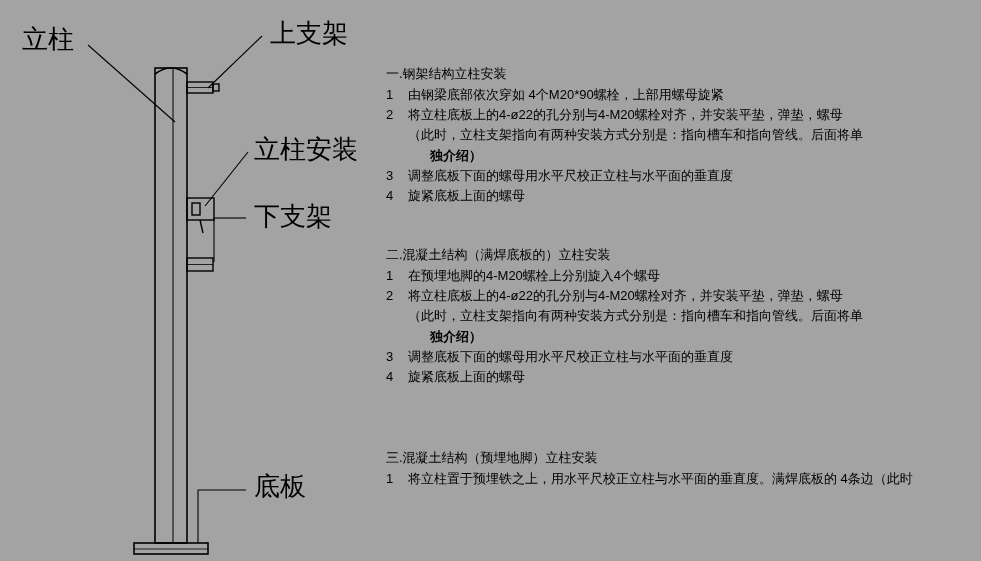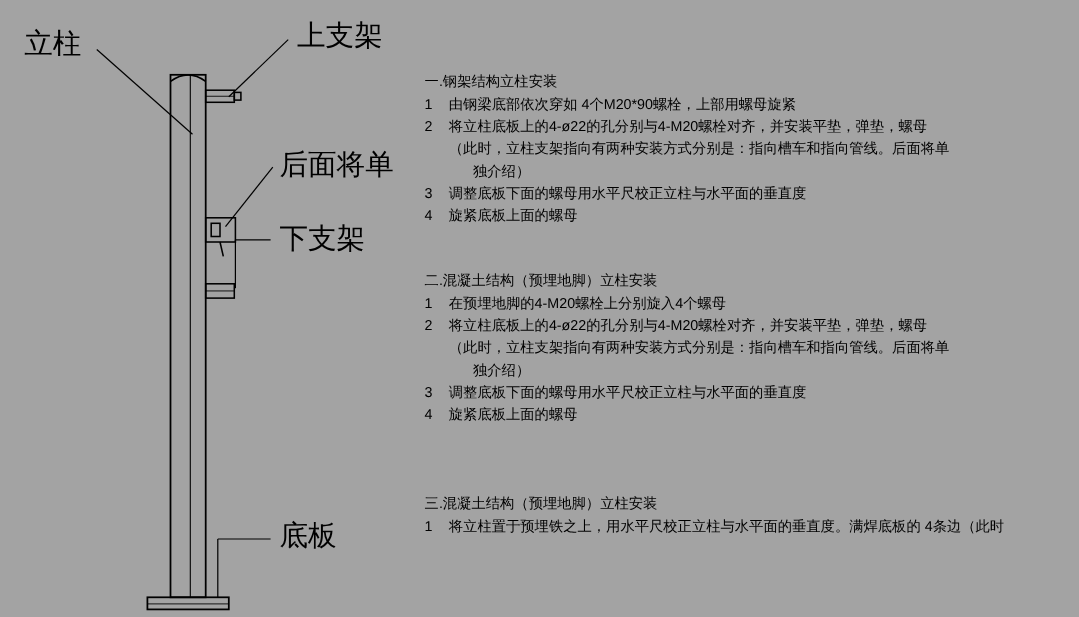--- a/index.html
+++ b/index.html
@@ -52,20 +52,21 @@
     padding-left: 22px;
     margin-bottom: 0px;
   }
   .note-num {
     position: absolute;
     left: 0;
     top: 0;
   }
   .note-cont {
     padding-left: 22px;
+    font-weight: bold;
   }
   .spacer-block {
     height: 22px;
   }
 </style>
 </head>
 <body>
 
 <div id="page">
 
@@ -110,22 +111,22 @@
 
       <line x1="246" y1="218" x2="214" y2="218"></line>
       <line x1="214" y1="218" x2="214" y2="262"></line>
 
       <line x1="246" y1="490" x2="198" y2="490"></line>
       <line x1="198" y1="490" x2="198" y2="543"></line>
     </g>
   </svg>
 
   <div class="label" style="left:22px; top:26px;">立柱</div>
-  <div class="label" style="left:270px; top:20px;font-family:Liberation Serif, serif;">上支架</div>
-  <div class="label" style="left:254px; top:136px;">后面将单</div>
+  <div class="label" style="left:270px; top:20px;">上支架</div>
+  <div class="label" style="left:254px; top:136px;">立柱安装</div>
   <div class="label" style="left:254px; top:203px;">下支架</div>
   <div class="label" style="left:254px; top:474px;font-family:Liberation Serif, serif;">底板</div>
 
   <div class="notes">
 
     <div class="note-block">
       <div class="note-title">一.钢架结构立柱安装</div>
       <div class="note-item">
         <span class="note-num">1</span>
         <span>由钢梁底部依次穿如 4个M20*90螺栓，上部用螺母旋紧</span>
@@ -142,21 +143,21 @@
       </div>
       <div class="note-item">
         <span class="note-num">4</span>
         <span>旋紧底板上面的螺母</span>
       </div>
     </div>
 
     <div class="spacer-block"></div>
 
     <div class="note-block">
-      <div class="note-title">二.混凝土结构（预埋地脚）立柱安装</div>
+      <div class="note-title">二.混凝土结构（满焊底板的）立柱安装</div>
       <div class="note-item">
         <span class="note-num">1</span>
         <span>在预埋地脚的4-M20螺栓上分别旋入4个螺母</span>
       </div>
       <div class="note-item">
         <span class="note-num">2</span>
         <span>将立柱底板上的4-ø22的孔分别与4-M20螺栓对齐，并安装平垫，弹垫，螺母</span>
         <div>（此时，立柱支架指向有两种安装方式分别是：指向槽车和指向管线。后面将单</div>
         <div class="note-cont">独介绍）</div>
       </div>

